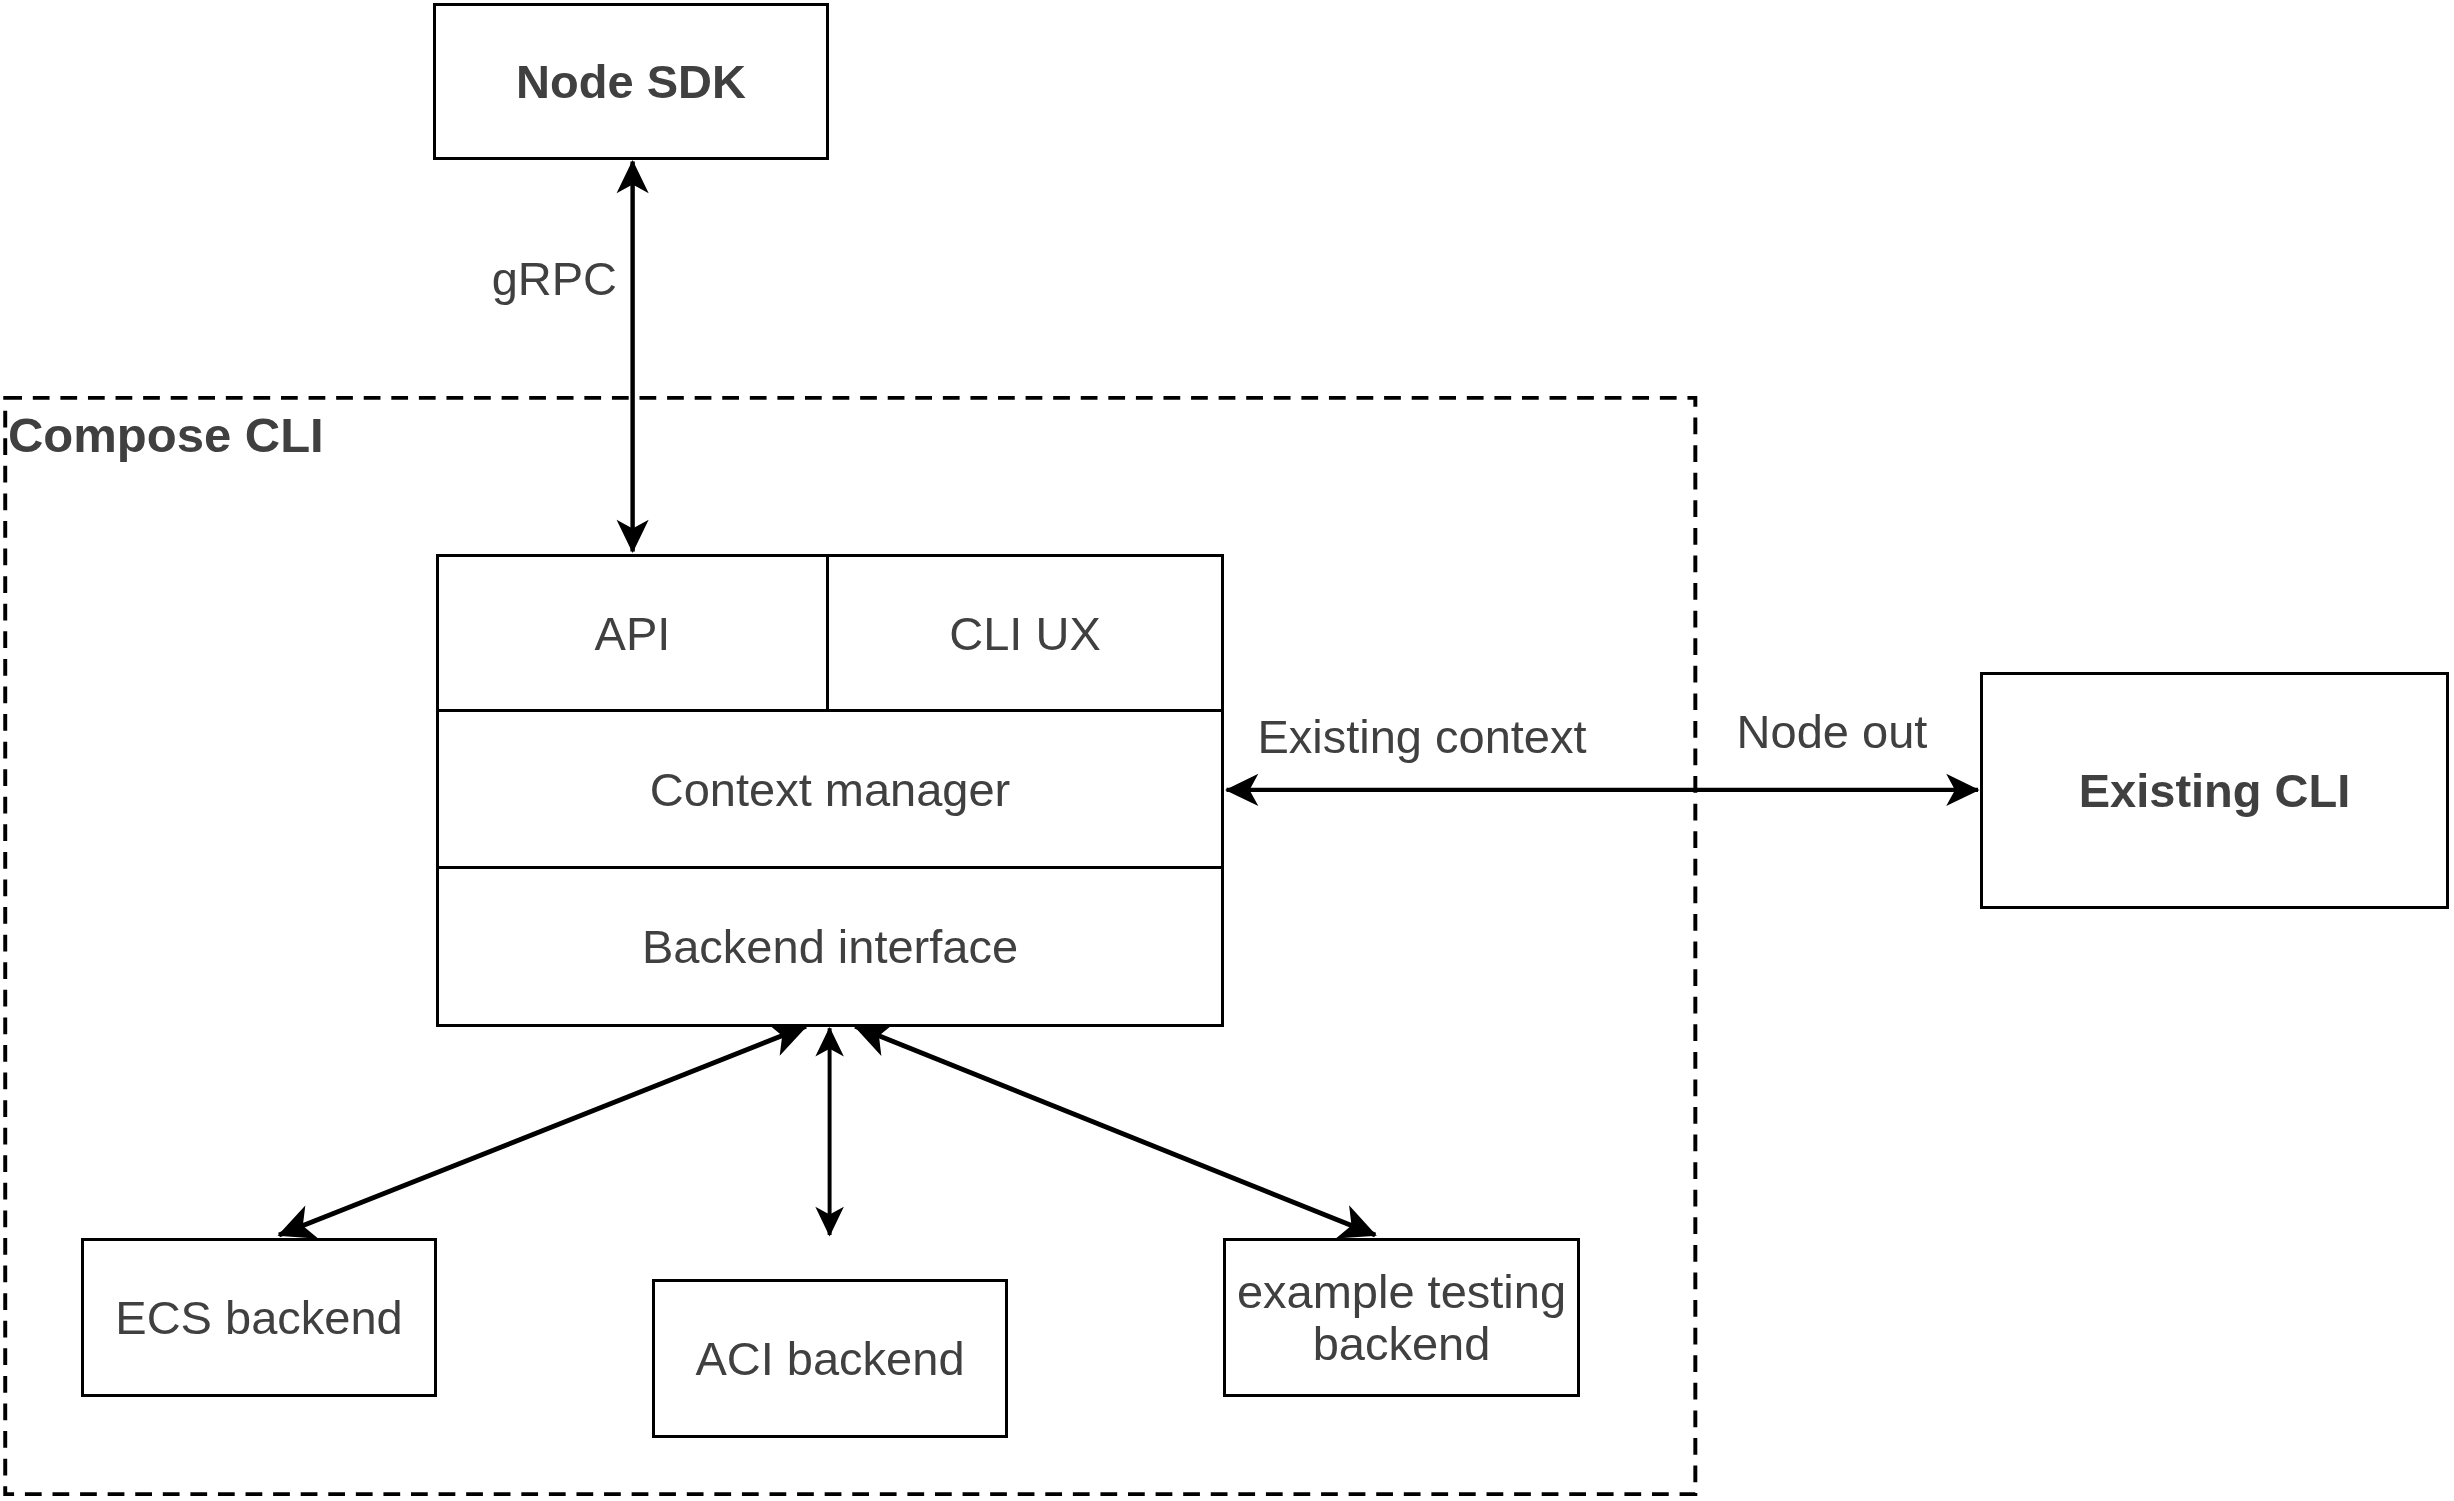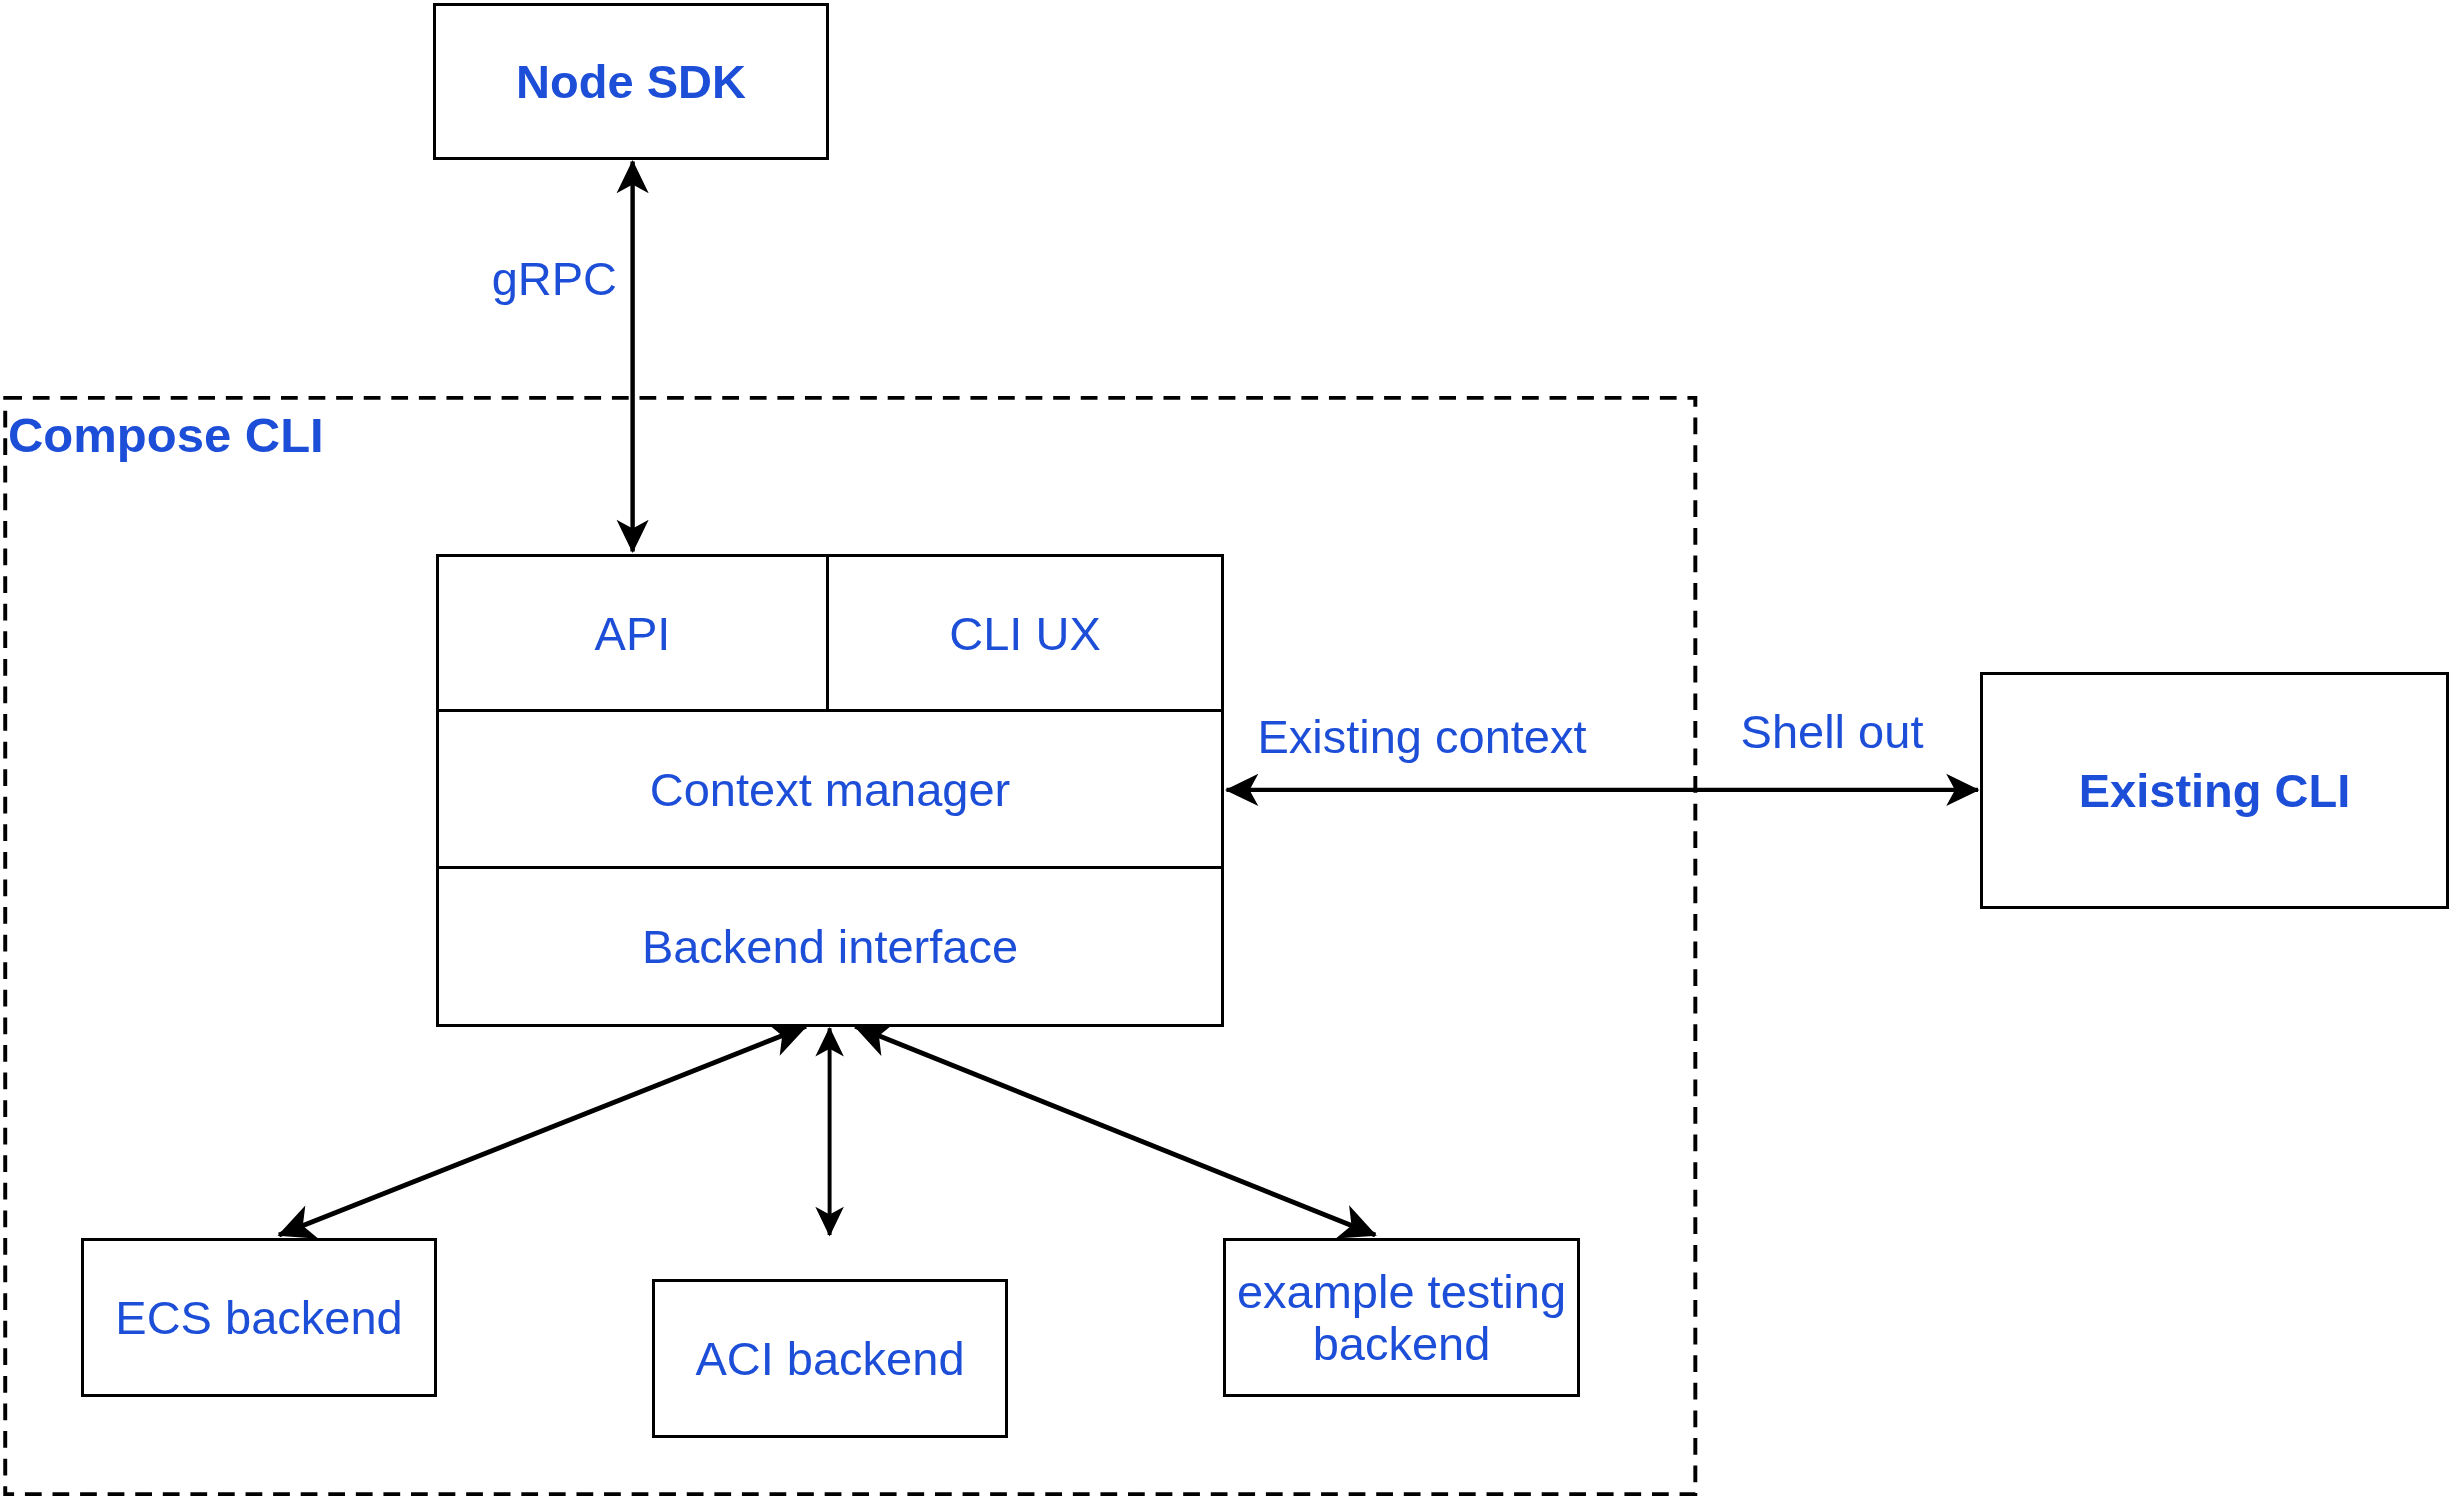--- a/index.html
+++ b/index.html
@@ -6,21 +6,21 @@
     margin: 0;
     padding: 0;
     background: #ffffff;
   }
   .canvas {
     position: relative;
     width: 2455px;
     height: 1501px;
     background: #ffffff;
     font-family: "Liberation Sans", sans-serif;
-    color: #1d4ed8;
+    color: #404040;
     overflow: hidden;
   }
   .node {
     position: absolute;
     box-sizing: border-box;
     background: #ffffff;
     border: 3.9px solid #000000;
     display: flex;
     align-items: center;
     justify-content: center;
@@ -142,21 +142,21 @@
     </div>
     <div class="comp-row comp-row-bot">
       <div class="comp-cell cell-full">
         <span>Backend interface</span>
       </div>
     </div>
   </div>
 
   <div class="float-label grpc-label">gRPC</div>
   <div class="float-label existing-context-label">Existing context</div>
-  <div class="float-label shell-out-label">Shell out</div>
+  <div class="float-label shell-out-label">Node out</div>
 
   <div class="node existing-cli bold">
     <span>Existing CLI</span>
   </div>
 
   <div class="node ecs-backend">
     <span>ECS backend</span>
   </div>
   <div class="node aci-backend">
     <span>ACI backend</span>

